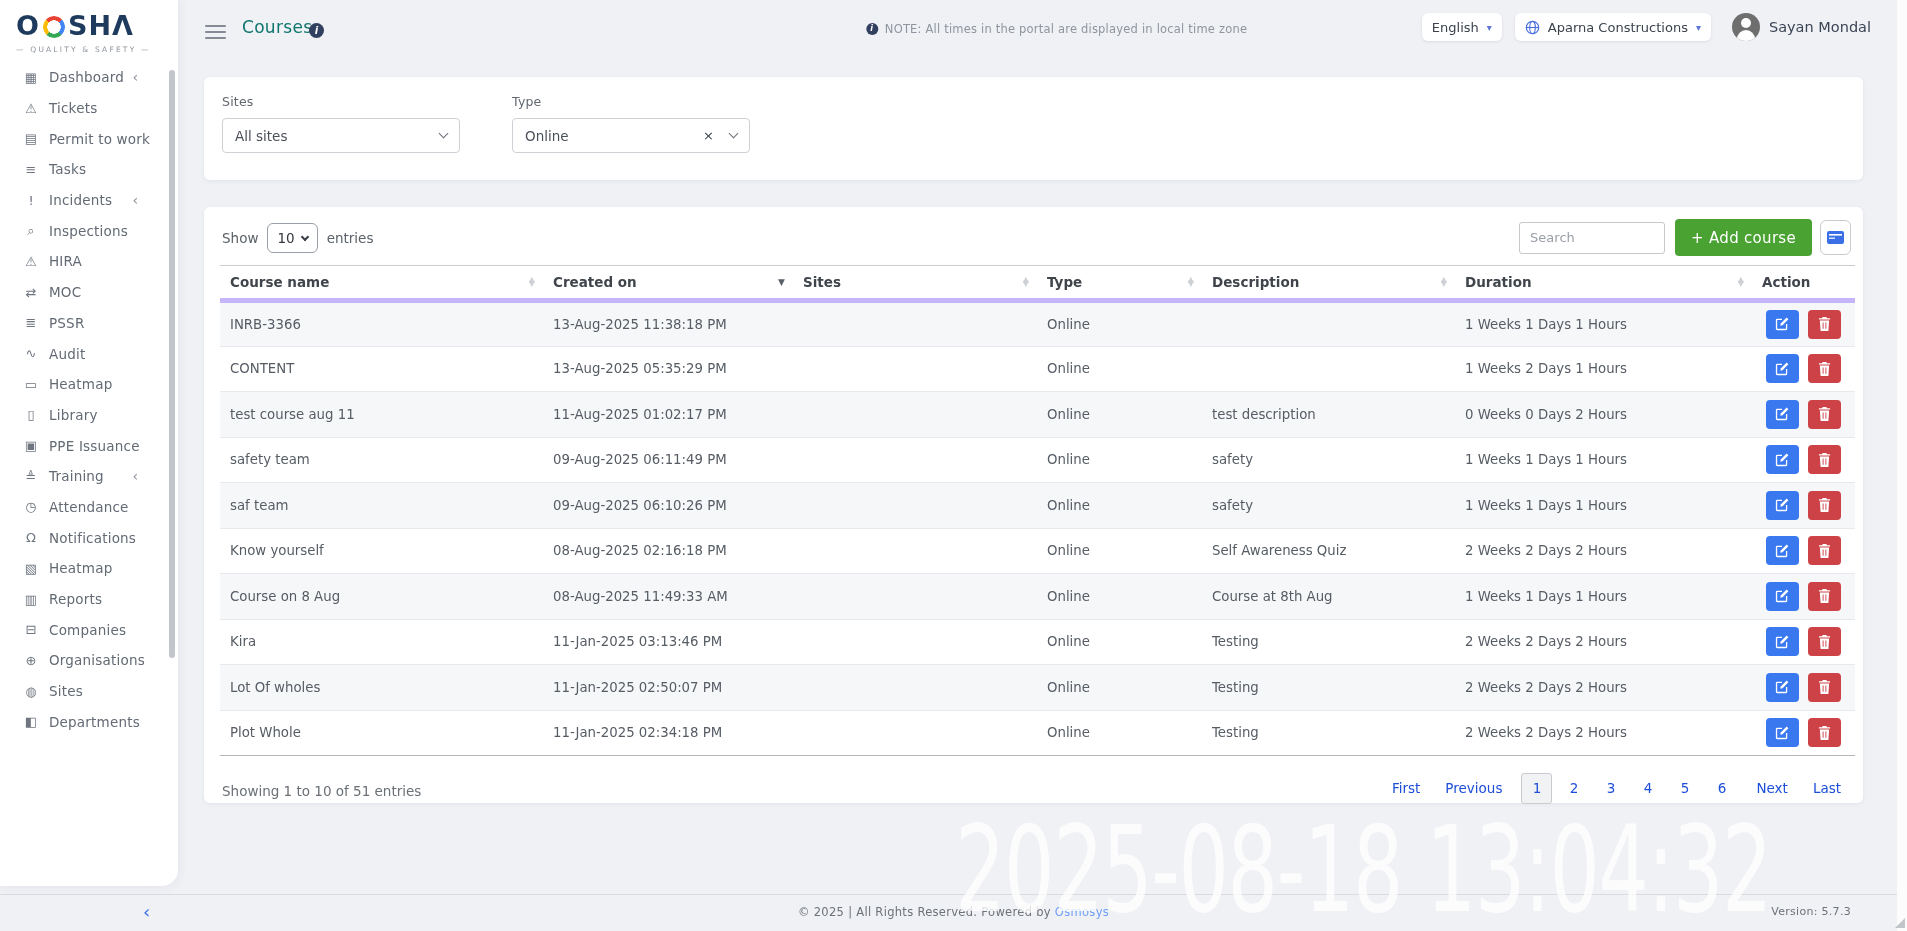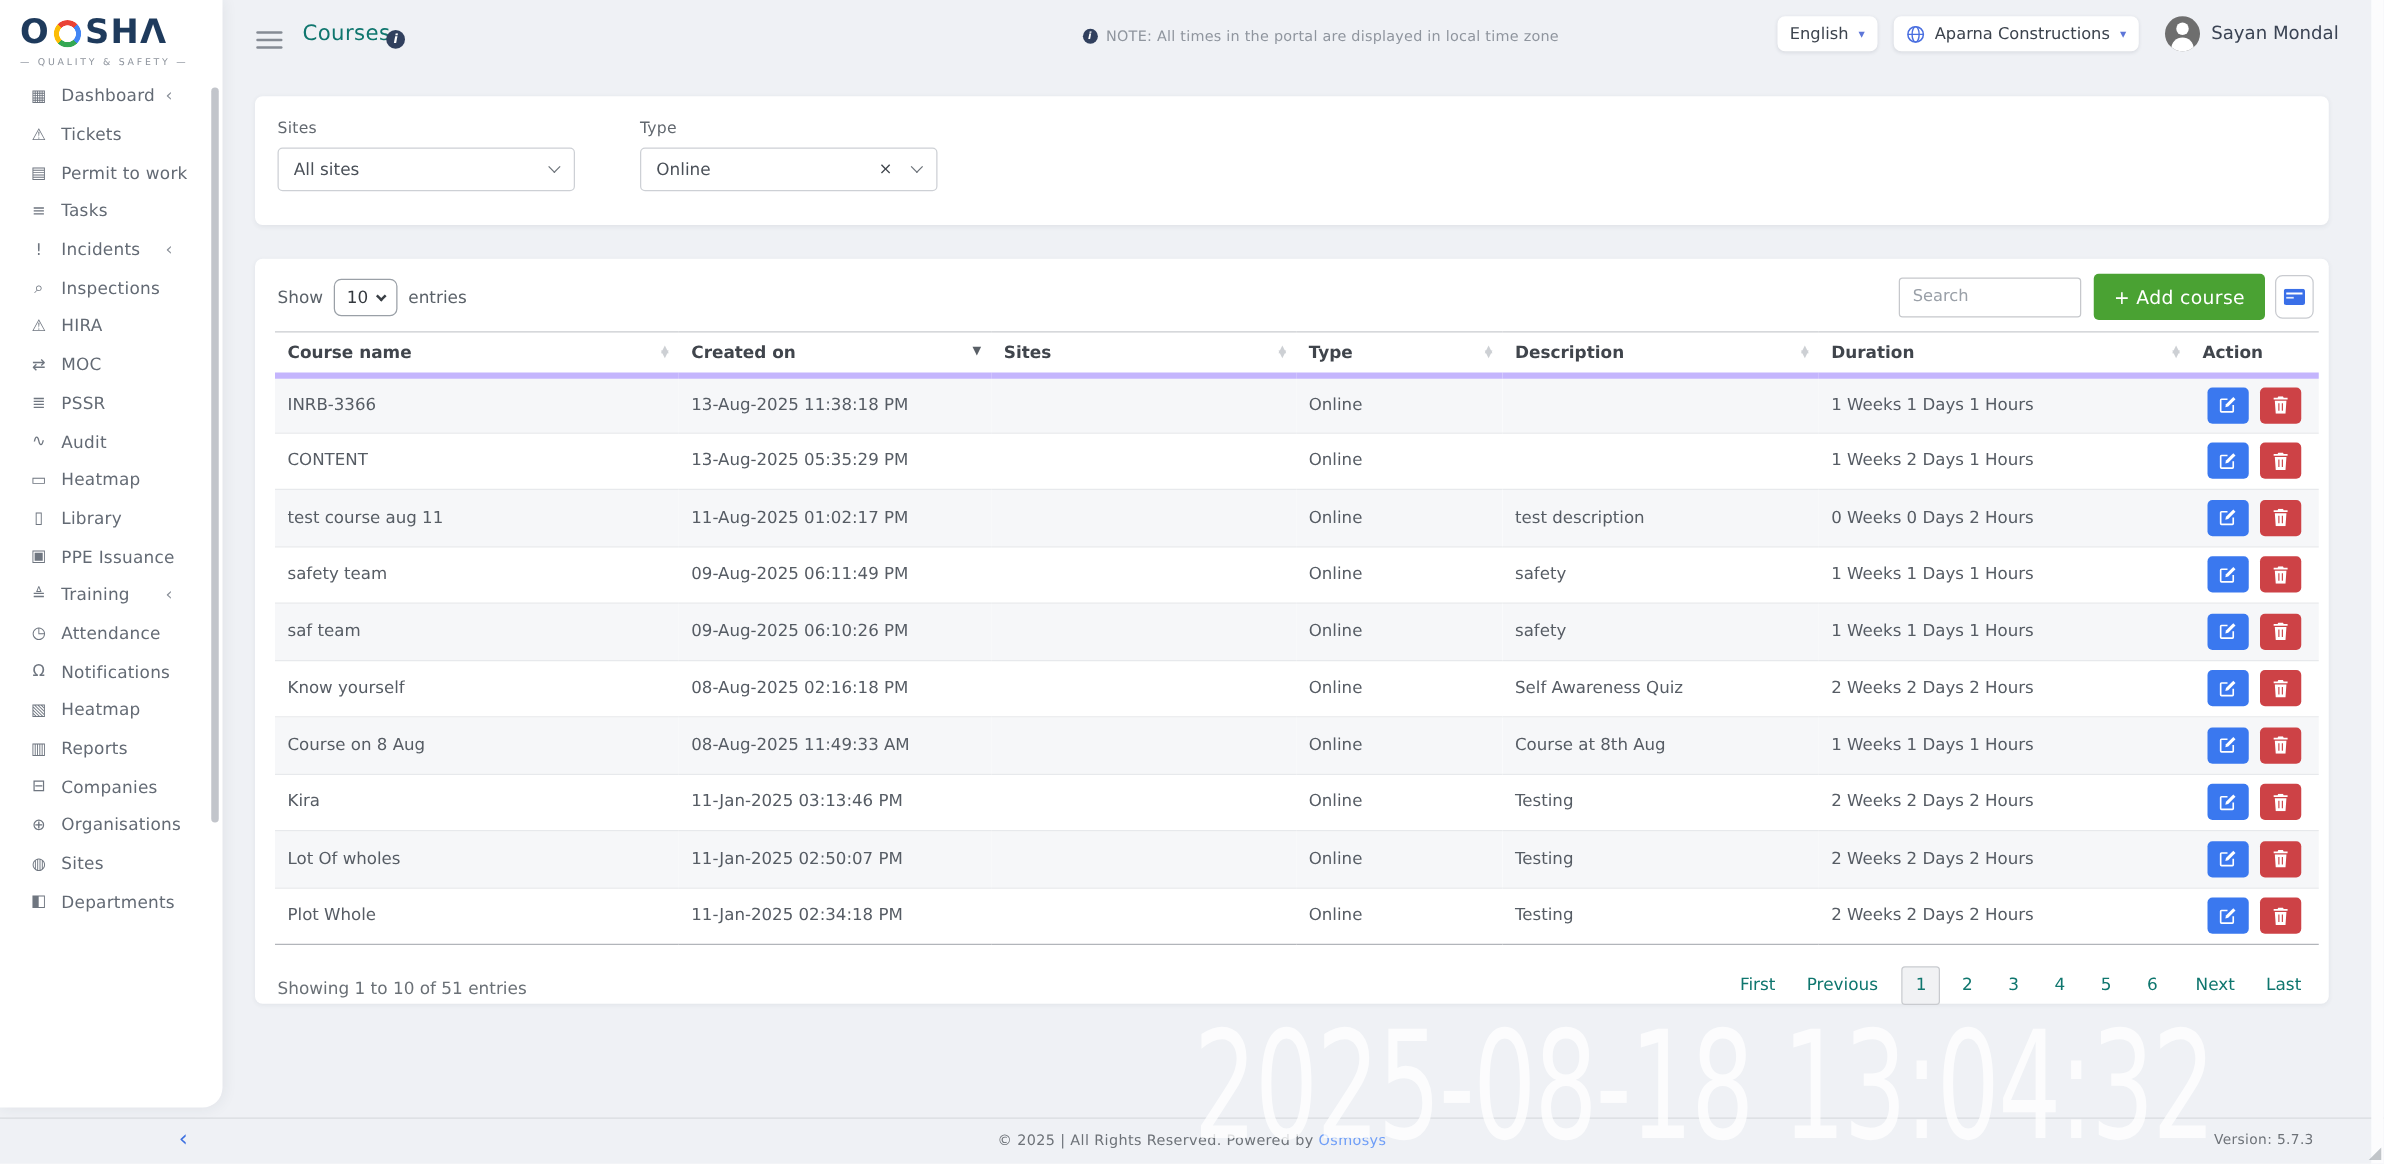--- a/index.html
+++ b/index.html
@@ -100,21 +100,21 @@
   tbody tr:last-child td { border-bottom:1px solid #b2b5ba; }
   td.action-cell { text-align:center; }
   .btn-edit,.btn-del { width:33px; height:29px; border:none; border-radius:4px; cursor:pointer;
     display:inline-flex; align-items:center; justify-content:center; }
   .btn-edit { background:#3a78ef; margin-right:5px; }
   .btn-del { background:#cd4246; }
   
   .table-footer { position:relative; height:70px; }
   .showing { position:absolute; left:2px; top:27px; font-size:13.5px; color:#6a7076; }
   .pagination { position:absolute; right:8px; top:16px; display:flex; align-items:center; gap:13px;
-    font-size:13.5px; color:#0f766e; }
+    font-size:13.5px; color:#1d4ed8; }
   .page-link { padding:8px 6px; cursor:pointer; }
   .page-num { min-width:31px; height:31px; display:flex; align-items:center; justify-content:center;
     border-radius:3px; cursor:pointer; padding:0 4px; }
   .page-num.active { background:#f1f2f4; border:1px solid #c9cbcf; }
   
   .footer { position:absolute; left:0; right:0; bottom:0; height:37px; border-top:1px solid #d9dbdf; z-index:5; }
   .collapse-btn { position:absolute; left:143px; top:8px; color:#3b6fe0; font-size:18px; cursor:pointer; line-height:1; }
   .copyright { position:absolute; left:0; right:0; top:10px; text-align:center; font-size:11.5px;
     color:#6d7278; letter-spacing:.3px; }
   .copyright a { color:#6f9ef7; text-decoration:none; cursor:pointer; }

